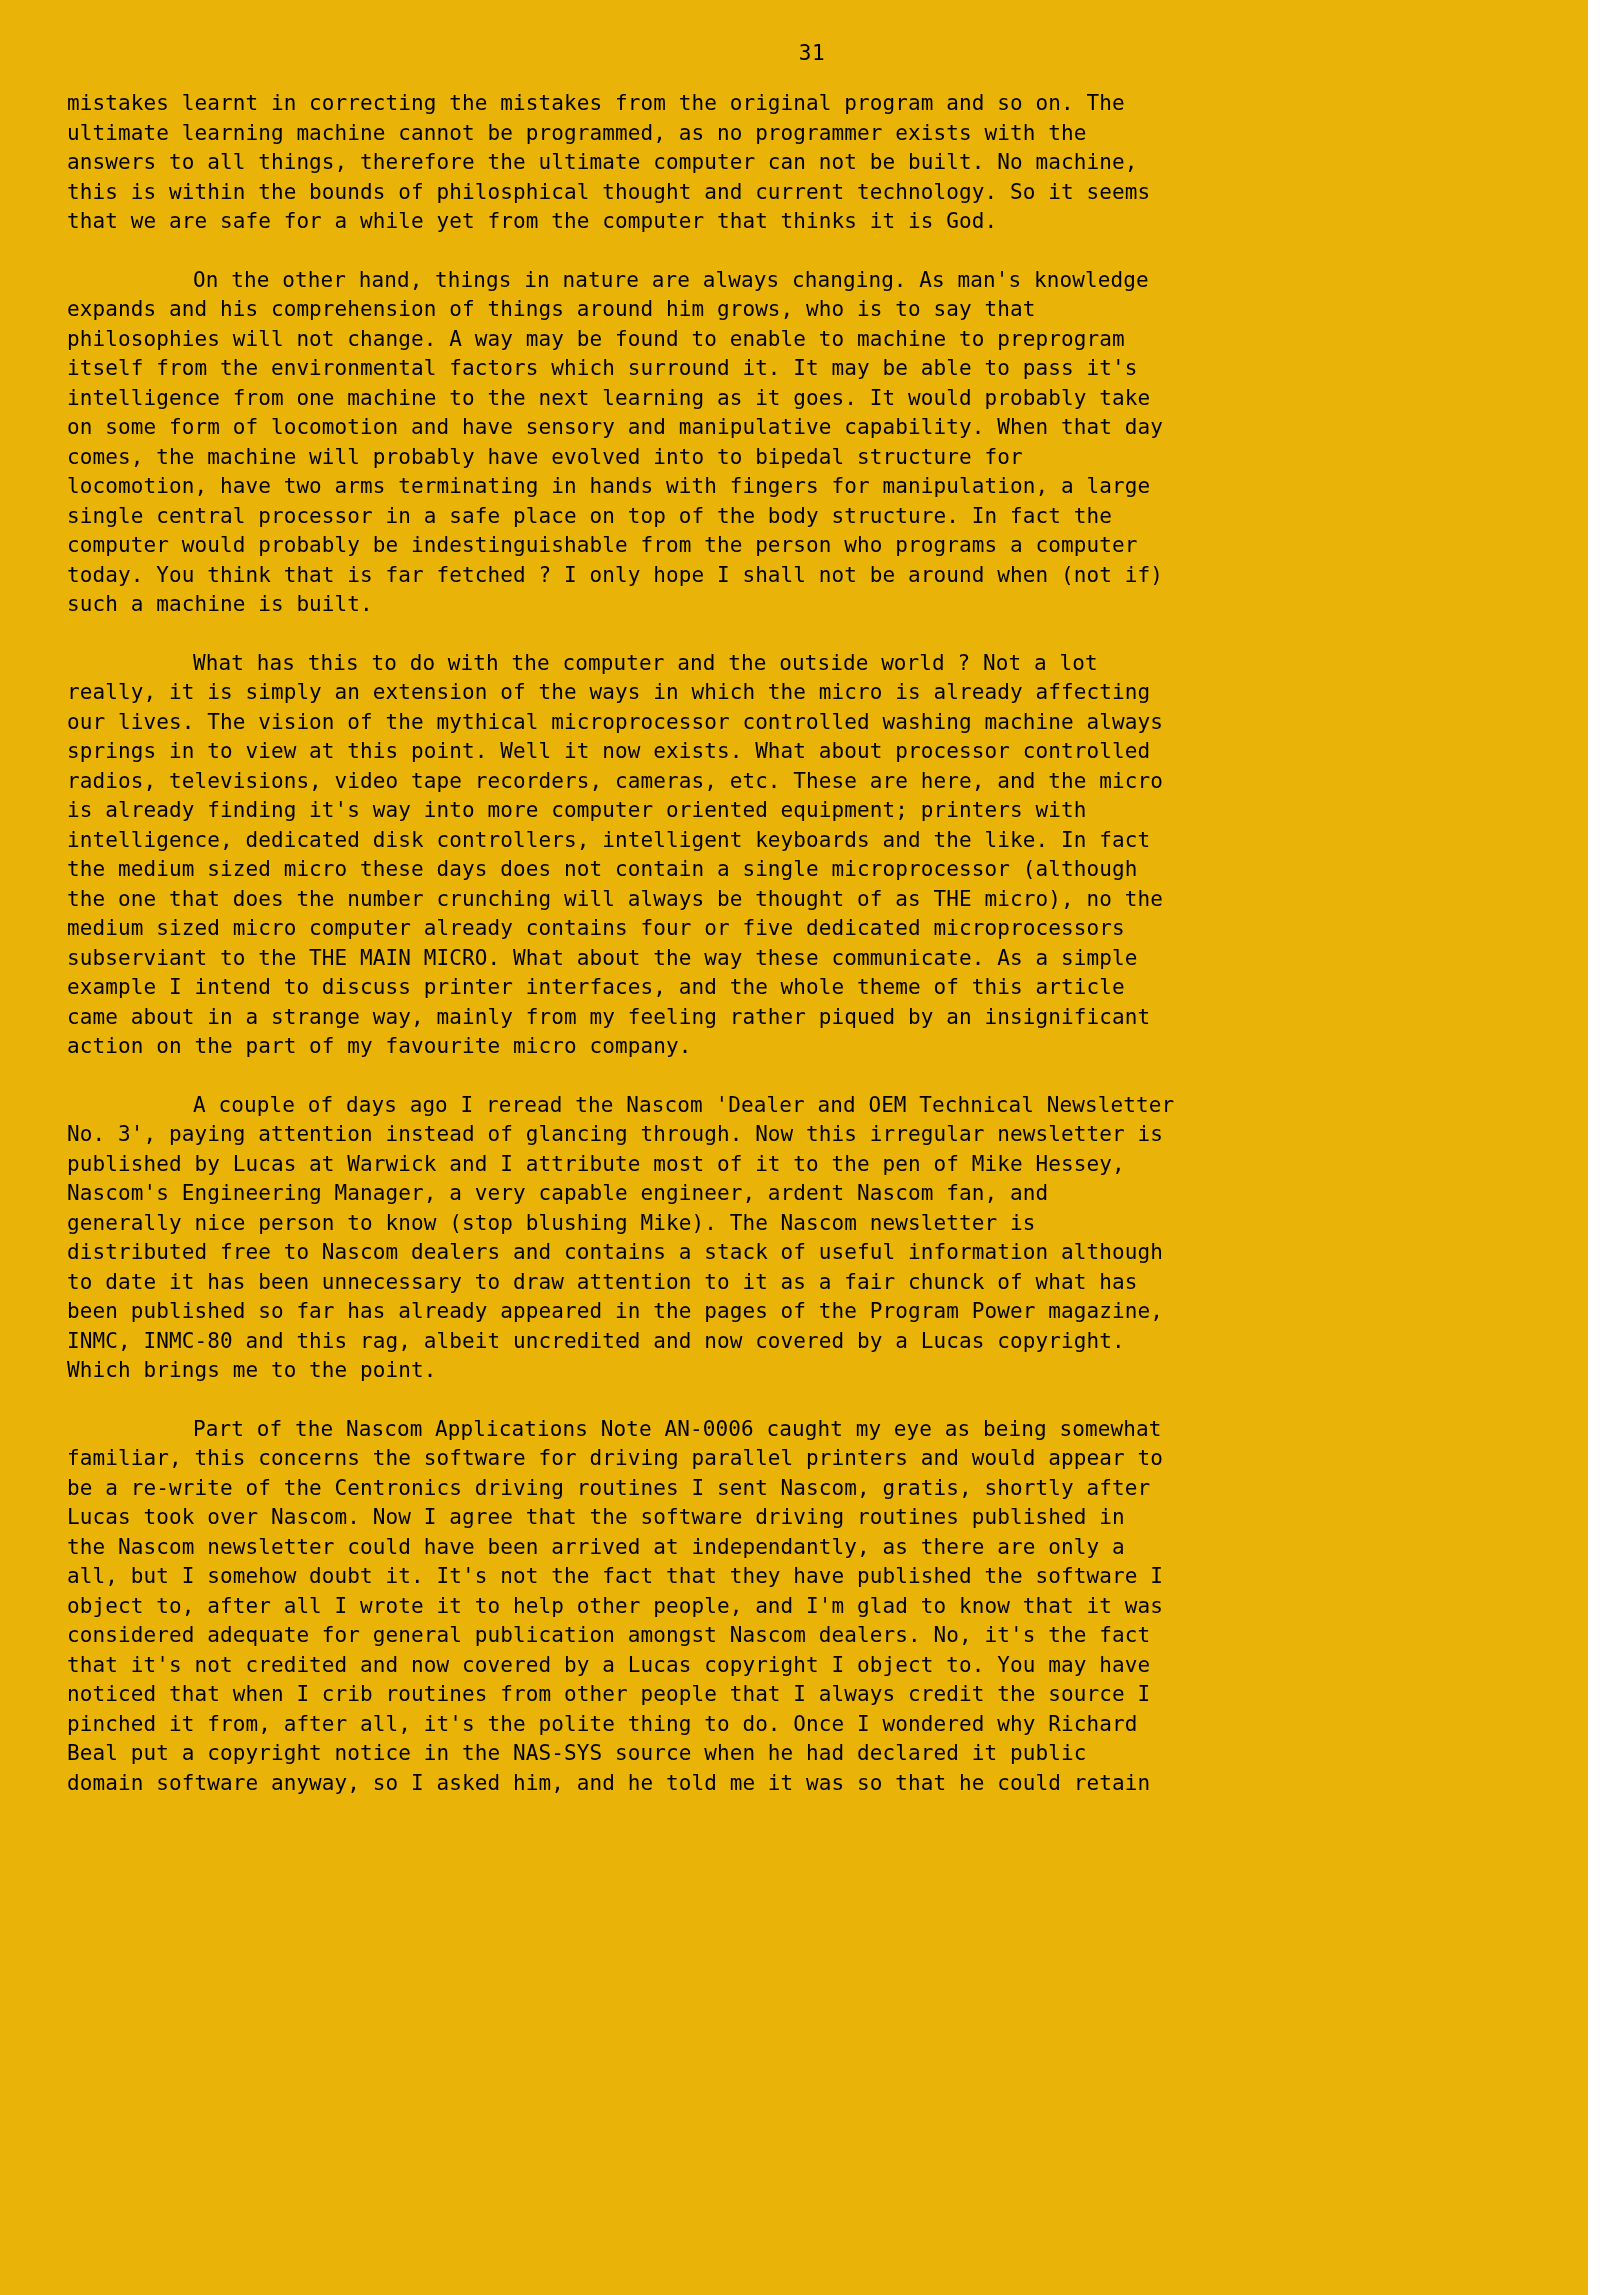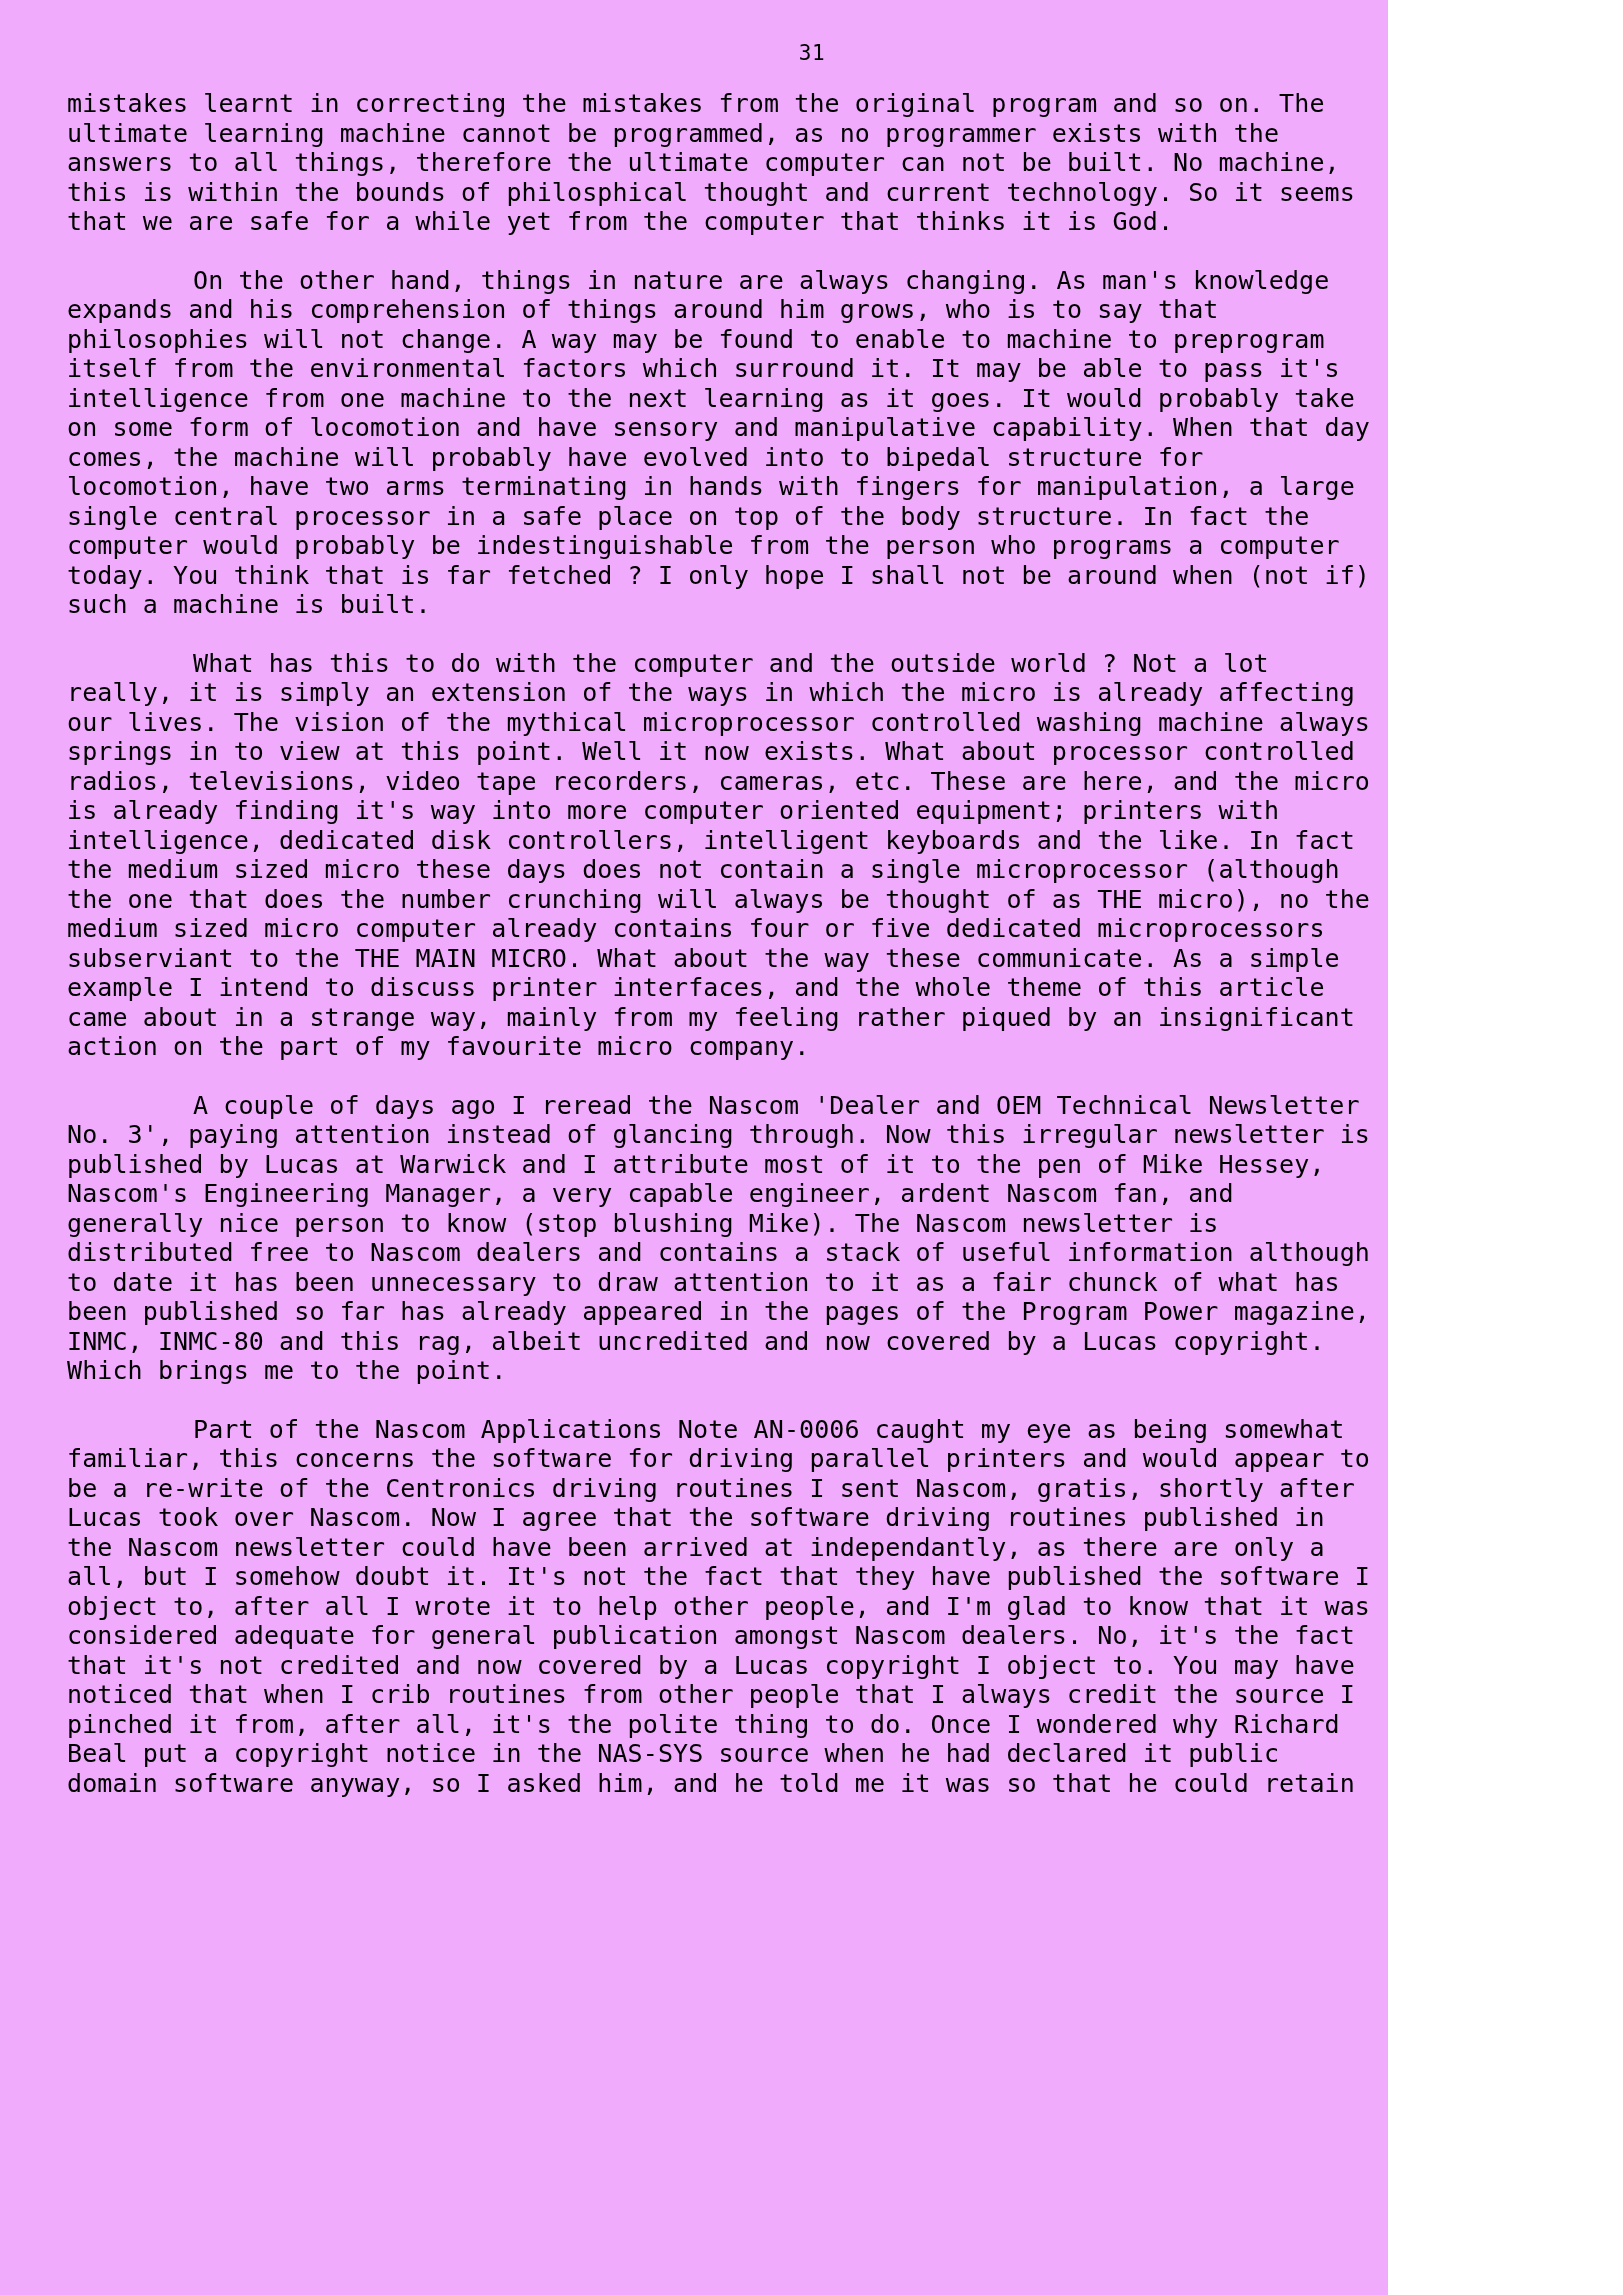--- a/index.html
+++ b/index.html
@@ -11,23 +11,23 @@
   body {
     width: 1624px;
     height: 2295px;
     font-family: "DejaVu Sans Mono", "Liberation Mono", monospace;
     color: #000000;
     -webkit-font-smoothing: none;
   }
 
   .page {
     position: relative;
-    width: 1388px;
+    width: 1588px;
     height: 2295px;
-    background: #f0abfc;
+    background: #eab308;
     box-sizing: border-box;
     padding: 0;
     overflow: hidden;
   }
 
   .page-number {
     position: absolute;
     top: 43px;
     left: 0;
     width: 1624px;
@@ -48,21 +48,21 @@
     margin: 0 0 29px 0;
     padding: 0;
   }
   .para:last-child { margin-bottom: 0; }
 
   
   .line {
     display: block;
     width: 100%;
     height: 29.5px;
-    font-size: 25px;
+    font-size: 21px;
     line-height: 29.5px;
     letter-spacing: 0.1px;
     white-space: nowrap;
     text-align: justify;
     text-align-last: justify;
     text-justify: inter-word;
   }
   
   .line.flush {
     text-align: right;

